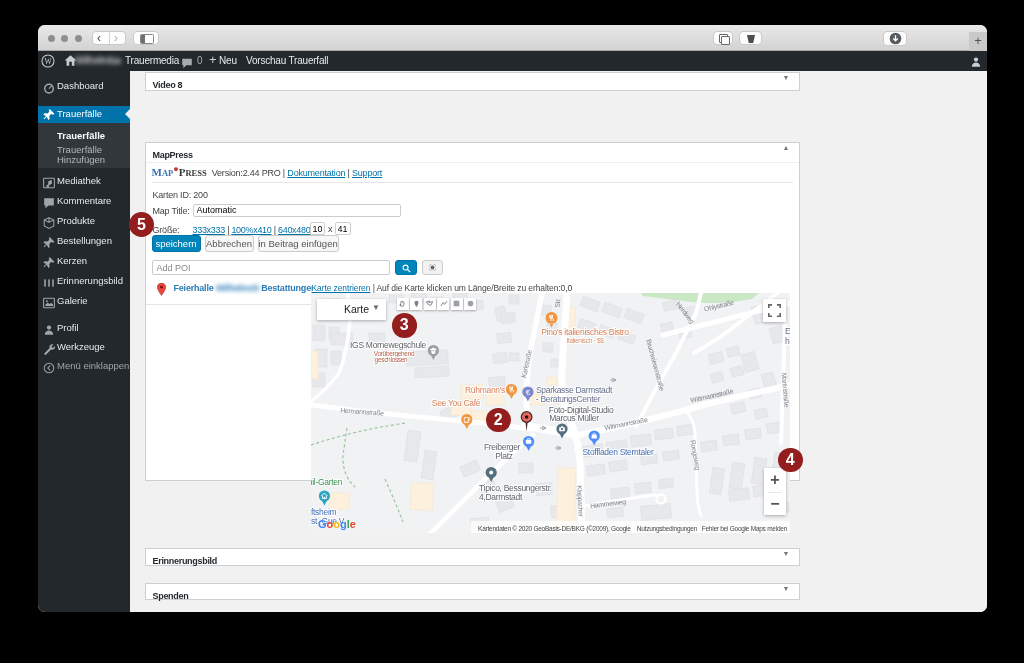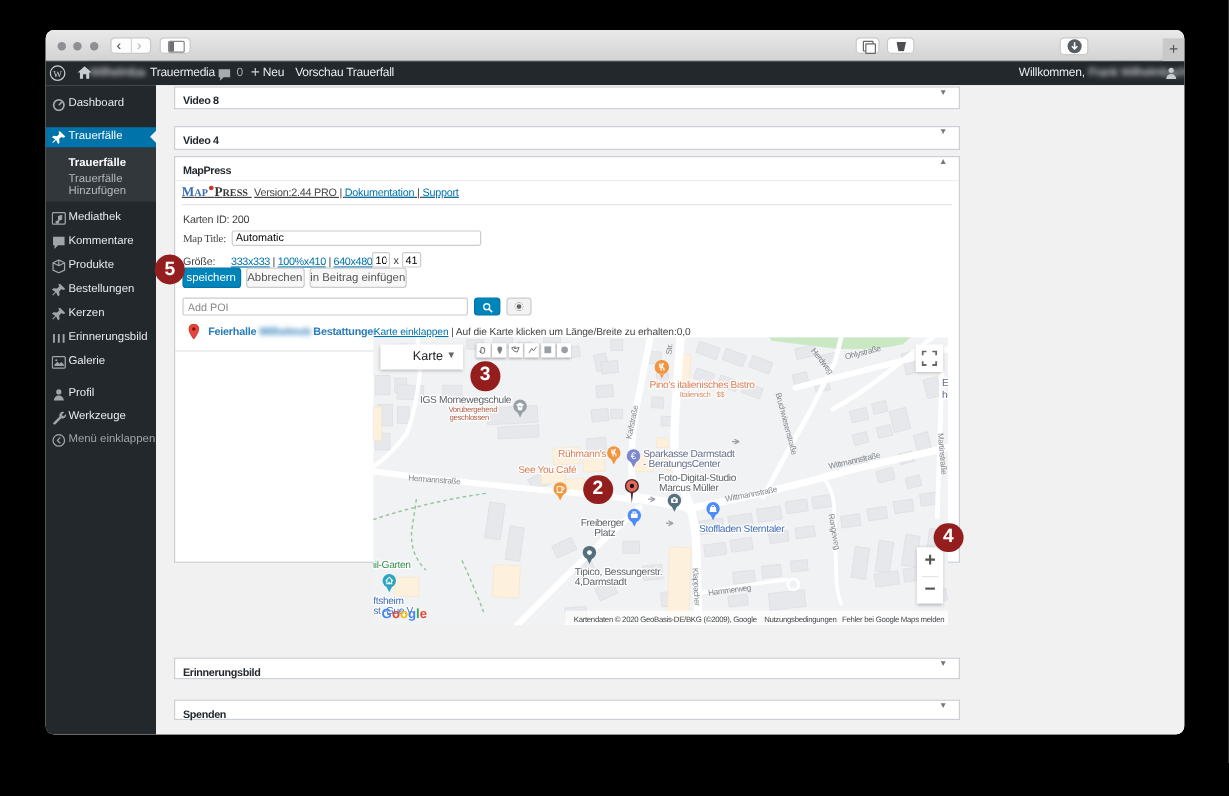--- a/index.html
+++ b/index.html
@@ -90,21 +90,20 @@
     <div class="item" style="left:37px;"><span class="blurb" style="display:inline-block;width:46px;overflow:hidden;vertical-align:top;">Wilhelmbac</span><span style="margin-left:4px;">Trauermedia</span></div>
     <div class="item" style="left:143px;top:5px;height:11px;">
       <svg width="12" height="11" viewBox="0 0 20 18">
           <path d="M2 1 h16 v11 h-9 l-5 5 v-5 h-2 Z" fill="#a6abb0"></path>
         </svg>
     </div>
     <div class="item" style="left:159px;color:#a6abb0;">0</div>
     <div class="item" style="left:171px;font-size:13px;color:#c8cdd2;top:-1px;">+</div>
     <div class="item" style="left:181px;">Neu</div>
     <div class="item" style="left:208px;">Vorschau Trauerfall</div>
-    <div class="item" style="left:811px;">Willkommen,<span class="blurb" style="display:inline-block;width:85px;overflow:hidden;vertical-align:top;margin-left:3px;">Frank Wilhelmbacher</span></div>
     <div class="item" style="left:932px;top:4px;height:12px;">
       <svg width="12" height="12" viewBox="0 0 20 20">
           <circle cx="10" cy="6" r="3.6" fill="#c8cdd2"></circle>
           <path d="M3 18 a7 7 0 0 1 14 0 Z" fill="#c8cdd2"></path>
         </svg>
     </div>
   </div>
 
   <div id="page">
     <div id="sidebar">
@@ -192,34 +191,30 @@
               <path d="M12 6 l-4 4 l4 4" fill="none" stroke="#a0a5aa" stroke-width="1.7"></path>
             </svg></span>
           <span class="lb" style="color:#a0a5aa;">Menü einklappen</span>
         </div>
     </div>
     <div id="content">
       <div class="pbox" style="top:0.5px;height:19px;">
           <div class="hd"><b>Video 8</b></div>
           <span class="tog">▼</span>
         </div>
-      <div class="pbox" style="top:34px;height:20px;">
-          <div class="hd"><b>Video 4</b></div>
-          <span class="tog">▼</span>
-        </div>
-      <div class="pbox" id="mapbox" style="top:59px;height:339px;">
+      <div class="pbox" id="mapbox" style="top:71px;height:339px;">
         <div class="hd" style="border-bottom:1px solid #eee;"><b>MapPress</b></div>
           <span class="tog">▲</span>
-        <div style="position:absolute;left:6px;top:23px;font-size:11px;color:#444;white-space:nowrap;text-decoration:underline;">
+        <div style="position:absolute;left:6px;top:23px;font-size:11px;color:#444;white-space:nowrap;">
           <span style="font-family:'Liberation Serif',serif;color:#3c6eb4;font-weight:bold;font-size:11px;">M<span style="font-size:8.5px;">AP</span></span><span style="position:relative;top:-4px;color:#c0392b;font-size:9px;">●</span><span style="font-family:'Liberation Serif',serif;color:#3a3a3a;font-weight:bold;font-size:11px;">P<span style="font-size:8.5px;">RESS</span></span>
           <span style="margin-left:2px;font-size:9px;letter-spacing:-0.2px;">Version:2.44 PRO | <a class="wplink" href="#">Dokumentation</a> | <a class="wplink" href="#">Support</a></span>
         </div>
         <div style="position:absolute;left:6px;right:6px;top:39px;border-top:1px solid #e5e5e5;"></div>
         <div style="position:absolute;left:7px;top:47px;font-size:9px;letter-spacing:-0.2px;color:#444;">Karten ID: 200</div>
-        <div style="position:absolute;left:7px;top:63px;font-size:9px;letter-spacing:-0.2px;color:#444;font-family:Liberation Serif, serif;">Map Title:</div>
+        <div style="position:absolute;left:7px;top:63px;font-size:9px;letter-spacing:-0.2px;color:#444;">Map Title:</div>
         <input style="position: absolute; left: 47px; top: 60.5px; width: 208px; height: 13px; border: 1px solid rgb(204, 204, 204); border-radius: 2px; font-size: 9px; padding: 0px 3px; box-sizing: border-box; font-family: &quot;Liberation Sans&quot;, sans-serif;" value="Automatic">
         <div style="position:absolute;left:7px;top:81.5px;font-size:9px;letter-spacing:-0.2px;color:#444;">Größe:</div>
         <div style="position:absolute;left:47px;top:81.5px;font-size:9px;letter-spacing:-0.3px;color:#444;white-space:nowrap;"><a class="wplink" href="#">333x333</a> | <a class="wplink" href="#">100%x410</a> | <a class="wplink" href="#">640x480</a></div>
         <input style="position: absolute; left: 164px; top: 79px; width: 15px; height: 13px; border: 1px solid rgb(204, 204, 204); border-radius: 2px; font-size: 9px; padding: 0px 2px; box-sizing: border-box; font-family: &quot;Liberation Sans&quot;, sans-serif;" value="100">
         <div style="position:absolute;left:182.5px;top:81px;font-size:9px;color:#444;">x</div>
         <input style="position: absolute; left: 189px; top: 79px; width: 16px; height: 13px; border: 1px solid rgb(204, 204, 204); border-radius: 2px; font-size: 9px; padding: 0px 2px; box-sizing: border-box; font-family: &quot;Liberation Sans&quot;, sans-serif;" value="410">
         <div style="position:absolute;left:6px;top:92px;width:49px;height:17px;background:#0085ba;border:1px solid #0073aa;border-radius:3px;color:#fff;font-size:9.5px;white-space:nowrap;text-align:center;line-height:16px;box-sizing:border-box;">speichern</div>
         <div style="position:absolute;left:59px;top:92px;width:49px;height:17px;background:#f7f7f7;border:1px solid #ccc;border-radius:3px;color:#555;font-size:9.5px;white-space:nowrap;text-align:center;line-height:16px;box-sizing:border-box;">Abbrechen</div>
         <div style="position:absolute;left:112px;top:92px;width:81px;height:17px;background:#f7f7f7;border:1px solid #ccc;border-radius:3px;color:#555;font-size:9.5px;white-space:nowrap;text-align:center;line-height:16px;box-sizing:border-box;">in Beitrag einfügen</div>
         <input style="position: absolute; left: 6px; top: 117px; width: 238px; height: 15px; border: 1px solid rgb(204, 204, 204); border-radius: 2px; font-size: 9px; padding: 0px 4px; box-sizing: border-box; color: rgb(136, 136, 136); font-family: &quot;Liberation Sans&quot;, sans-serif;" value="Add POI">
@@ -232,21 +227,21 @@
         <div style="position:absolute;left:276px;top:117px;width:21px;height:15px;background:#f2f2f2;border:1px solid #ccc;border-radius:3px;box-sizing:border-box;">
           <span style="position:absolute;left:6px;top:3px;width:7px;height:7px;border-radius:50%;background:#666;box-shadow:inset 0 0 0 1.5px #f2f2f2, inset 0 0 0 3px #666;"></span>
         </div>
         <div style="position:absolute;left:11px;top:139px;">
           <svg width="9" height="13" viewBox="0 0 14 20">
               <path d="M7 0 C3.2 0 0.5 2.8 0.5 6.3 C0.5 11 7 19.5 7 19.5 C7 19.5 13.5 11 13.5 6.3 C13.5 2.8 10.8 0 7 0 Z" fill="#e8463c" stroke="#b01d14" stroke-width="0.8"></path>
               <circle cx="7" cy="6.3" r="2.3" fill="#7d150d"></circle>
             </svg>
         </div>
         <div style="position:absolute;left:28px;top:140px;font-size:9px;letter-spacing:-0.2px;font-weight:bold;color:#2b7cb8;white-space:nowrap;">Feierhalle <span class="blurb" style="display:inline-block;width:43px;overflow:hidden;vertical-align:top;">Wilhelmsbad</span> Bestattungen</div>
-        <div style="position:absolute;left:166px;top:140px;font-size:8.5px;letter-spacing:-0.1px;color:#444;white-space:nowrap;background:#fff;"><a class="wplink" href="#">Karte einklappen</a> | Auf die Karte klicken um Länge/Breite zu erhalten:0,0</div>
+        <div style="position:absolute;left:166px;top:140px;font-size:8.5px;letter-spacing:-0.1px;color:#444;white-space:nowrap;background:#fff;"><a class="wplink" href="#">Karte zentrieren</a> | Auf die Karte klicken um Länge/Breite zu erhalten:0,0</div>
         <div style="position:absolute;left:0;top:160.5px;width:166px;border-top:1px solid #e5e5e5;"></div>
         <div id="map" style="position:absolute;left:165.5px;top:149.5px;width:479px;height:240px;overflow:visible;">
         <svg width="479" height="240" viewBox="0 0 479 240" style="position:absolute;left:0;top:0;">
           <rect x="0" y="0" width="479" height="240" fill="#f1f2f4"></rect>
           <g id="greens">
             <path d="M 330,0 L 448,0 L 441,6 Q 405,13 372,8 L 332,3 Z" fill="#c9e8c3"></path>
           </g>
           <g id="bld" fill="#e7e8eb" stroke="#dcdee2" stroke-width="0.6">
             <rect x="10" y="6" width="18" height="10" transform="rotate(-3 19 11)"></rect>
             <rect x="78" y="2" width="14" height="8"></rect>

